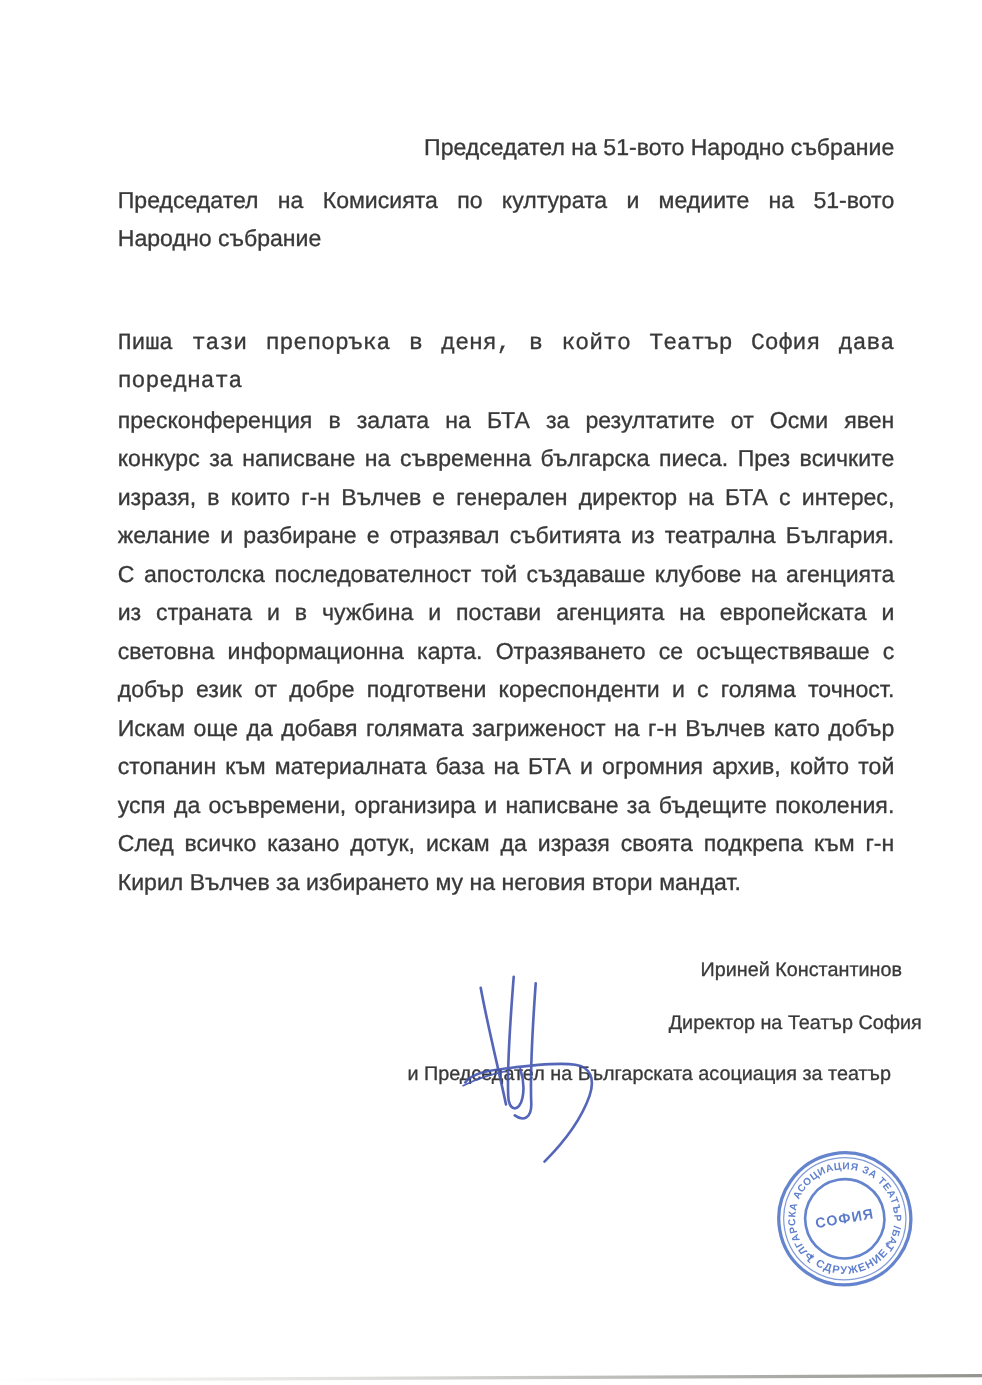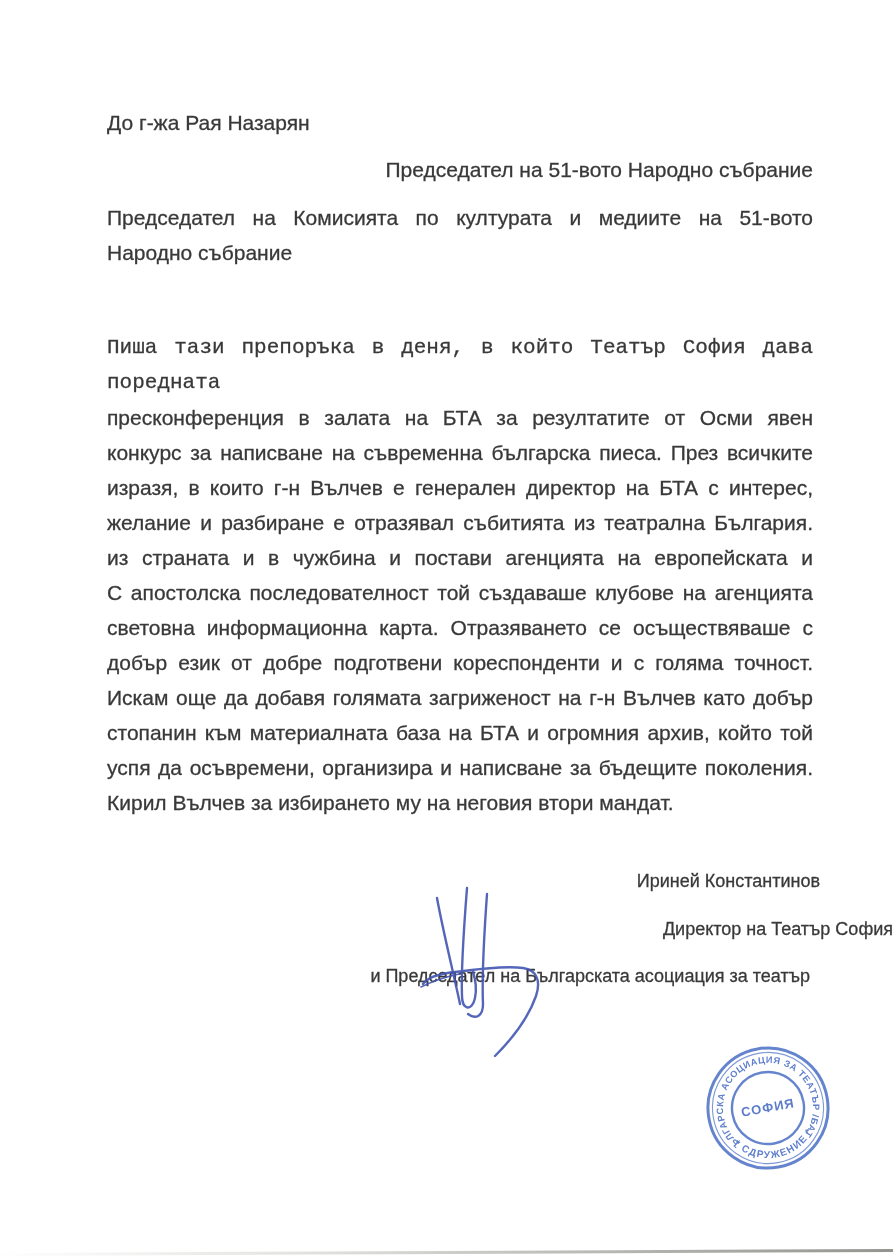--- a/index.html
+++ b/index.html
@@ -23,21 +23,21 @@
   .r1l2 { margin-top: 12px; text-align: right; }
   .r2l1 { margin-top: 53px; }
   .r2l2 { margin-top: 13px; }
   .body-start { margin-top: 60px; font-family: Liberation Mono, monospace; }
   .sig-text {
     font-size: 18px;
     line-height: 35px;
     text-align: right;
   }
   .sig-name   { margin-top: 44px; margin-right: 73px; }
-  .sig-title1 { margin-top: 13px; }
+  .sig-title1 { margin-top: 13px; margin-right: 55px; }
   .sig-title2 { margin-top: 12px; margin-right: 83px; }
   .signature-svg {
     position: absolute;
     left: 415px;
     top: 886px;
     width: 150px;
     height: 185px;
     z-index: 3;
   }
   .stamp-svg {
@@ -64,38 +64,38 @@
     transform: rotate(-0.25deg);
   }
 </style>
 </head>
 <body>
 
 <div class="page">
 
   <div class="content">
 
-    <div class="line">До г-жа Рая Назарян</div>
     <div class="line r1l2">Председател на 51-вото Народно събрание</div>
 
     <div class="line jline r2l2">Председател на Комисията по културата и медиите на 51-вото</div>
     <div class="line">Народно събрание</div>
 
     <div class="line jline body-start">Пиша тази препоръка в деня, в който Театър София дава поредната</div>
     <div class="line jline">пресконференция в залата на БТА за резултатите от Осми явен</div>
     <div class="line jline">конкурс за написване на съвременна българска пиеса. През всичките</div>
     <div class="line jline">изразя, в които г-н Вълчев е генерален директор на БТА с интерес,</div>
     <div class="line jline">желание и разбиране е отразявал събитията из театрална България.</div>
+    <div class="line jline">С апостолска последователност той създаваше клубове на агенцията</div>
     <div class="line jline">из страната и в чужбина и постави агенцията на европейската и</div>
-    <div class="line jline">С апостолска последователност той създаваше клубове на агенцията</div>
     <div class="line jline">световна информационна карта. Отразяването се осъществяваше с</div>
     <div class="line jline">добър език от добре подготвени кореспонденти и с голяма точност.</div>
     <div class="line jline">Искам още да добавя голямата загриженост на г-н Вълчев като добър</div>
     <div class="line jline">стопанин към материалната база на БТА и огромния архив, който той</div>
     <div class="line jline">успя да осъвремени, организира и написване за бъдещите поколения.</div>
+    <div class="line jline">След всичко казано дотук, искам да изразя своята подкрепа към г-н</div>
     <div class="line">Кирил Вълчев за избирането му на неговия втори мандат.</div>
   </div>
 
   <div class="sig-text">
     <div class="sig-name">Ириней Константинов</div>
     <div class="sig-title1">Директор на Театър София</div>
     <div class="sig-title2">и Председател на Българската асоциация за театър</div>
   </div>
 
   <svg class="signature-svg" viewBox="0 0 150 185">

